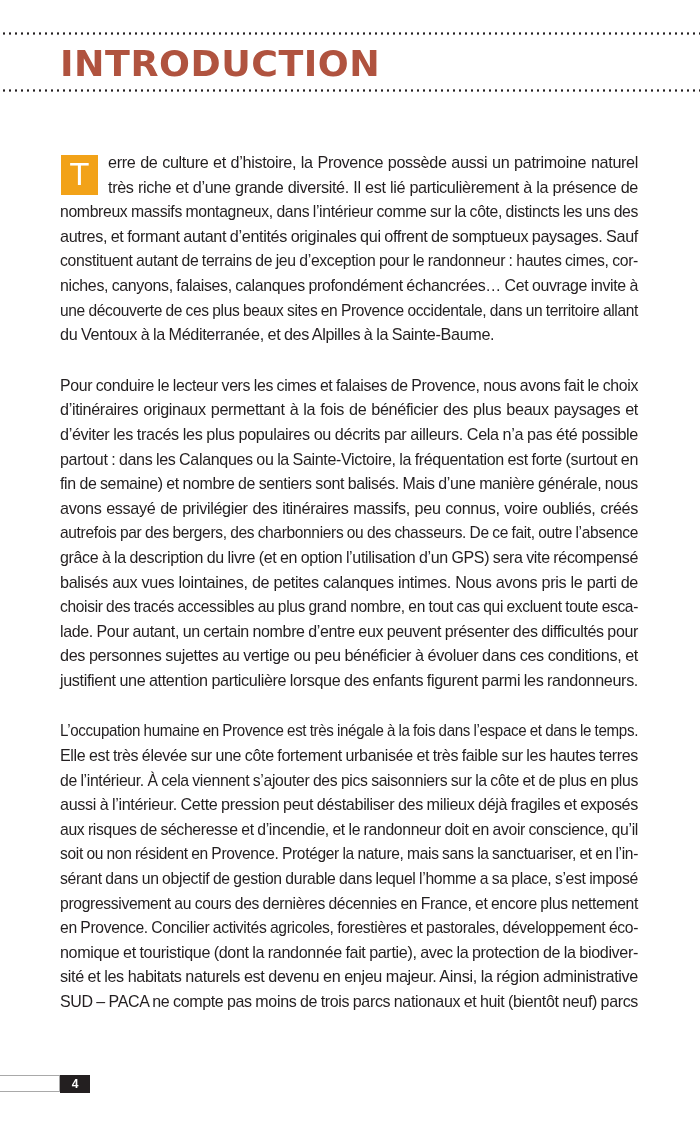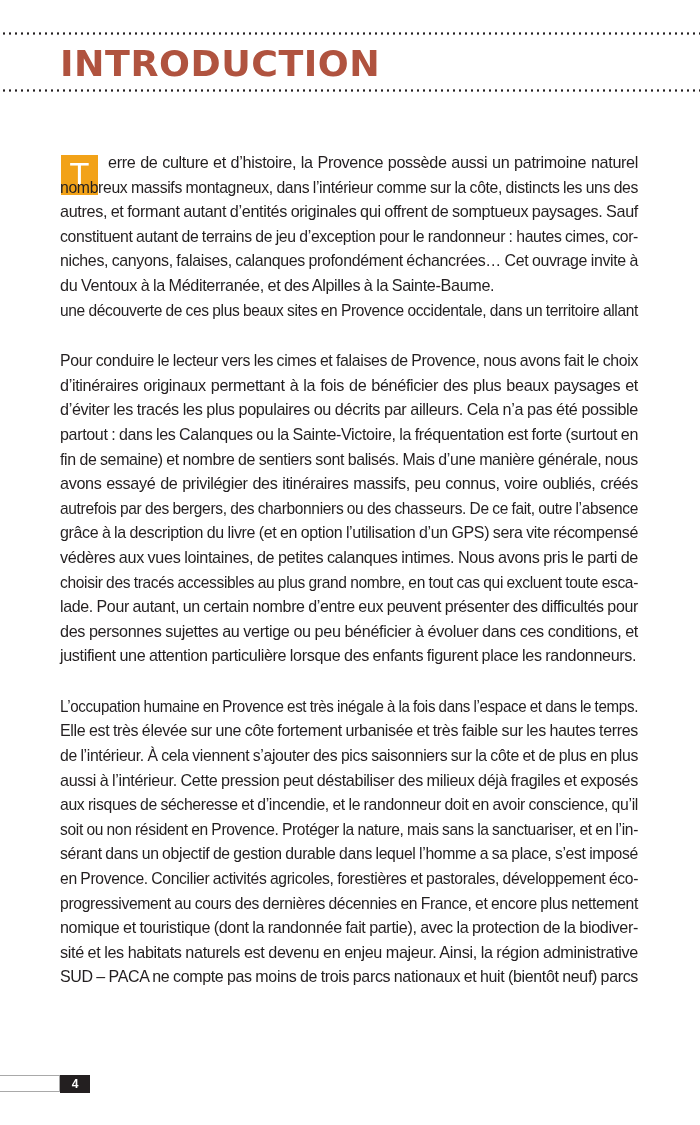--- a/index.html
+++ b/index.html
@@ -120,54 +120,55 @@
 
 <div class="dotted-rule rule-top"></div>
 <h1 class="page-title">INTRODUCTION</h1>
 <div class="dotted-rule rule-bottom"></div>
 
 <div class="body-text">
   <span class="drop-cap">T</span>
 
   <div class="para">
     <span class="line-wrap indent"><span class="line-inner">erre de culture et d’histoire, la Provence possède aussi un patrimoine naturel</span></span>
+    <span class="line-wrap indent"><span class="line-inner">très riche et d’une grande diversité. Il est lié particulièrement à la présence de</span></span>
     <span class="line-wrap"><span class="line-inner" style="white-space: nowrap; text-align-last: left; transform-origin: 0px 0px; transform: scaleX(0.9736); width: 593.703px;">nombreux massifs montagneux, dans l’intérieur comme sur la côte, distincts les uns des</span></span>
     <span class="line-wrap"><span class="line-inner">autres, et formant autant d’entités originales qui offrent de somptueux paysages. Sauf</span></span>
     <span class="line-wrap"><span class="line-inner" style="white-space: nowrap; text-align-last: left; transform-origin: 0px 0px; transform: scaleX(0.9744); width: 593.156px;">constituent autant de terrains de jeu d’exception pour le randonneur : hautes cimes, cor-</span></span>
     <span class="line-wrap"><span class="line-inner" style="white-space: nowrap; text-align-last: left; transform-origin: 0px 0px; transform: scaleX(0.985); width: 586.797px;">niches, canyons, falaises, calanques profondément échancrées… Cet ouvrage invite à</span></span>
+    <span class="line-wrap"><span class="line-inner" style="white-space: nowrap; text-align-last: left; transform-origin: 0px 0px; transform: scaleX(0.9599); width: 602.156px;">une découverte de ces plus beaux sites en Provence occidentale, dans un territoire allant</span></span>
     <span class="line-wrap last"><span class="line-inner">du Ventoux à la Méditerranée, et des Alpilles à la Sainte-Baume.</span></span>
-    <span class="line-wrap"><span class="line-inner" style="white-space: nowrap; text-align-last: left; transform-origin: 0px 0px; transform: scaleX(0.9599); width: 602.156px;">une découverte de ces plus beaux sites en Provence occidentale, dans un territoire allant</span></span>
   </div>
 
   <div class="para">
     <span class="line-wrap"><span class="line-inner" style="white-space: nowrap; text-align-last: left; transform-origin: 0px 0px; transform: scaleX(0.9807); width: 589.391px;">Pour conduire le lecteur vers les cimes et falaises de Provence, nous avons fait le choix</span></span>
     <span class="line-wrap"><span class="line-inner">d’itinéraires originaux permettant à la fois de bénéficier des plus beaux paysages et</span></span>
     <span class="line-wrap"><span class="line-inner">d’éviter les tracés les plus populaires ou décrits par ailleurs. Cela n’a pas été possible</span></span>
     <span class="line-wrap"><span class="line-inner" style="white-space: nowrap; text-align-last: left; transform-origin: 0px 0px; transform: scaleX(0.9921); width: 582.609px;">partout : dans les Calanques ou la Sainte-Victoire, la fréquentation est forte (surtout en</span></span>
     <span class="line-wrap"><span class="line-inner" style="white-space: nowrap; text-align-last: left; transform-origin: 0px 0px; transform: scaleX(0.9841); width: 587.328px;">fin de semaine) et nombre de sentiers sont balisés. Mais d’une manière générale, nous</span></span>
     <span class="line-wrap"><span class="line-inner">avons essayé de privilégier des itinéraires massifs, peu connus, voire oubliés, créés</span></span>
     <span class="line-wrap"><span class="line-inner" style="white-space: nowrap; text-align-last: left; transform-origin: 0px 0px; transform: scaleX(0.9585); width: 603.016px;">autrefois par des bergers, des charbonniers ou des chasseurs. De ce fait, outre l’absence</span></span>
     <span class="line-wrap"><span class="line-inner" style="white-space: nowrap; text-align-last: left; transform-origin: 0px 0px; transform: scaleX(0.9895); width: 584.156px;">grâce à la description du livre (et en option l’utilisation d’un GPS) sera vite récompensé</span></span>
-    <span class="line-wrap"><span class="line-inner">védères aux vues lointaines, de petites calanques intimes. Nous avons pris le parti de</span></span>
+    <span class="line-wrap"><span class="line-inner">balisés aux vues lointaines, de petites calanques intimes. Nous avons pris le parti de</span></span>
     <span class="line-wrap"><span class="line-inner" style="white-space: nowrap; text-align-last: left; transform-origin: 0px 0px; transform: scaleX(0.9608); width: 601.609px;">choisir des tracés accessibles au plus grand nombre, en tout cas qui excluent toute esca-</span></span>
     <span class="line-wrap"><span class="line-inner" style="white-space: nowrap; text-align-last: left; transform-origin: 0px 0px; transform: scaleX(0.9879); width: 585.062px;">lade. Pour autant, un certain nombre d’entre eux peuvent présenter des difficultés pour</span></span>
     <span class="line-wrap"><span class="line-inner">des personnes sujettes au vertige ou peu bénéficier à évoluer dans ces conditions, et</span></span>
-    <span class="line-wrap last"><span class="line-inner" style="white-space: nowrap; text-align-last: left; transform-origin: 0px 0px; transform: scaleX(0.9977); width: 579.344px;">justifient une attention particulière lorsque des enfants figurent place les randonneurs.</span></span>
+    <span class="line-wrap last"><span class="line-inner" style="white-space: nowrap; text-align-last: left; transform-origin: 0px 0px; transform: scaleX(0.9977); width: 579.344px;">justifient une attention particulière lorsque des enfants figurent parmi les randonneurs.</span></span>
   </div>
 
   <div class="para">
     <span class="line-wrap"><span class="line-inner" style="white-space: nowrap; text-align-last: left; transform-origin: 0px 0px; transform: scaleX(0.9346); width: 618.453px;">L’occupation humaine en Provence est très inégale à la fois dans l’espace et dans le temps.</span></span>
     <span class="line-wrap"><span class="line-inner" style="white-space: nowrap; text-align-last: left; transform-origin: 0px 0px; transform: scaleX(0.9903); width: 583.656px;">Elle est très élevée sur une côte fortement urbanisée et très faible sur les hautes terres</span></span>
     <span class="line-wrap"><span class="line-inner" style="white-space: nowrap; text-align-last: left; transform-origin: 0px 0px; transform: scaleX(0.9748); width: 592.922px;">de l’intérieur. À cela viennent s’ajouter des pics saisonniers sur la côte et de plus en plus</span></span>
     <span class="line-wrap"><span class="line-inner" style="white-space: nowrap; text-align-last: left; transform-origin: 0px 0px; transform: scaleX(0.9985); width: 578.859px;">aussi à l’intérieur. Cette pression peut déstabiliser des milieux déjà fragiles et exposés</span></span>
     <span class="line-wrap"><span class="line-inner" style="white-space: nowrap; text-align-last: left; transform-origin: 0px 0px; transform: scaleX(0.9744); width: 593.156px;">aux risques de sécheresse et d’incendie, et le randonneur doit en avoir conscience, qu’il</span></span>
     <span class="line-wrap"><span class="line-inner" style="white-space: nowrap; text-align-last: left; transform-origin: 0px 0px; transform: scaleX(0.9618); width: 600.969px;">soit ou non résident en Provence. Protéger la nature, mais sans la sanctuariser, et en l’in-</span></span>
     <span class="line-wrap"><span class="line-inner" style="white-space: nowrap; text-align-last: left; transform-origin: 0px 0px; transform: scaleX(0.9741); width: 593.344px;">sérant dans un objectif de gestion durable dans lequel l’homme a sa place, s’est imposé</span></span>
+    <span class="line-wrap"><span class="line-inner" style="white-space: nowrap; text-align-last: left; transform-origin: 0px 0px; transform: scaleX(0.9685); width: 596.781px;">progressivement au cours des dernières décennies en France, et encore plus nettement</span></span>
     <span class="line-wrap"><span class="line-inner" style="white-space: nowrap; text-align-last: left; transform-origin: 0px 0px; transform: scaleX(0.9684); width: 596.891px;">en Provence. Concilier activités agricoles, forestières et pastorales, développement éco-</span></span>
-    <span class="line-wrap"><span class="line-inner" style="white-space: nowrap; text-align-last: left; transform-origin: 0px 0px; transform: scaleX(0.9685); width: 596.781px;">progressivement au cours des dernières décennies en France, et encore plus nettement</span></span>
     <span class="line-wrap"><span class="line-inner" style="white-space: nowrap; text-align-last: left; transform-origin: 0px 0px; transform: scaleX(0.9962); width: 580.203px;">nomique et touristique (dont la randonnée fait partie), avec la protection de la biodiver-</span></span>
     <span class="line-wrap"><span class="line-inner">sité et les habitats naturels est devenu en enjeu majeur. Ainsi, la région administrative</span></span>
     <span class="line-wrap"><span class="line-inner" style="white-space: nowrap; text-align-last: left; transform-origin: 0px 0px; transform: scaleX(0.9888); width: 584.547px;">SUD – PACA ne compte pas moins de trois parcs nationaux et huit (bientôt neuf) parcs</span></span>
   </div>
 </div>
 
 <div class="footer-bar"></div>
 <div class="page-number">4</div>
 
 </body></html>

